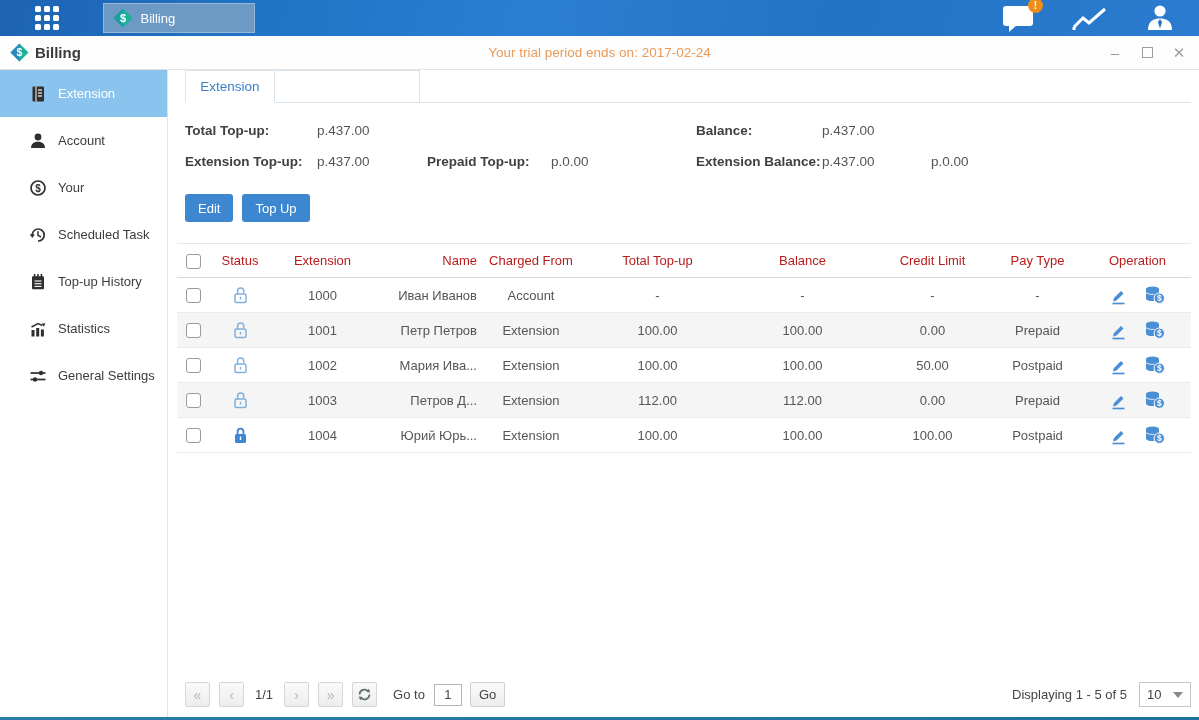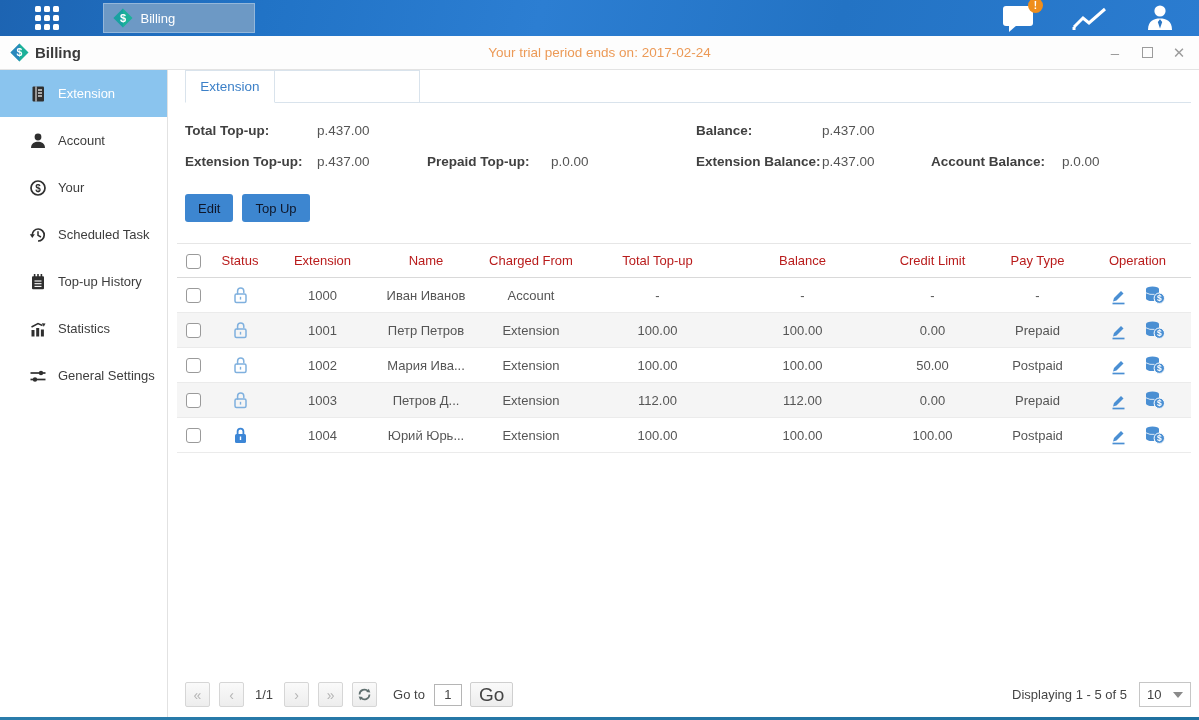--- a/index.html
+++ b/index.html
@@ -49,51 +49,51 @@
   .tab-ghost { width:145px; border-top:1px solid #d9e3ec; border-right:1px solid #d9e3ec; }
 
   .summary { margin:12px 8px 0 17px; font-size:13.5px; }
   .sum-row { display:flex; line-height:31px; }
   .sum-label { font-weight:bold; color:#404040; }
   .sum-value { color:#555; }
   .w132{width:132px;} .w110{width:110px;} .w124{width:124px;} .w145{width:145px;}
   .w126{width:126px;} .w109{width:109px;} .w131{width:131px;} .w269{width:269px;}
 
   .actions { margin:17px 0 0 17px; display:flex; gap:9px; }
-  .btn-blue { background:#3d86d0; color:#0f172a; border:none; font-size:13px; height:28px;
+  .btn-blue { background:#3d86d0; color:#ffffff; border:none; font-size:13px; height:28px;
     padding:0 13px; border-radius:3px; cursor:pointer; font-family:inherit; }
 
   
   .table { margin:21px 8px 0 9px; font-size:13px; color:#555; }
   .trow { display:flex; align-items:center; height:35px; border-bottom:1px solid #ebebeb; }
   .thead { border-top:1px solid #e6e6e6; border-bottom:1px solid #d9d9d9; color:#b91c1c; }
   .trow.alt { background:#f5f5f5; }
   .cell { text-align:center; flex:none; white-space:nowrap; overflow:hidden; }
-  .c-cb{width:33px;} .c-status{width:60px;} .c-ext{width:105px;} .c-name{width:102px;}
+  .c-cb{width:33px;} .c-status{width:60px;} .c-ext{width:105px;} .c-name{width:102px;text-align:right;}
   .c-charged{width:108px;} .c-total{width:145px;} .c-balance{width:145px;}
   .c-credit{width:115px;} .c-pay{width:95px;} .c-op{width:105px;}
   .checkbox { display:inline-block; width:15px; height:15px; border:1px solid #9a9a9a;
     border-radius:3px; background:#fff; cursor:pointer; vertical-align:middle; }
   .op-icons { display:flex; justify-content:center; align-items:center; gap:16px; }
   .op-icons span { cursor:pointer; display:flex; }
   .status-icon { display:flex; justify-content:center; }
 
   .spacer { flex:1; }
 
   
   .pagebar { margin:0 8px 10px 17px; display:flex; align-items:center; font-size:13px; color:#444; }
   .pg-btn { width:25px; height:25px; border:1px solid #d6d6d6; border-radius:2px;
     background:linear-gradient(#fafafa,#ededed); display:flex; align-items:center;
     justify-content:center; color:#b5b5b5; font-size:14px; cursor:pointer; margin-right:9px; }
   .pg-label { margin:0 11px 0 2px; color:#444; }
   .goto-label { margin:0 9px 0 7px; }
   .goto-input { width:28px; height:22px; border:1px solid #b5b5b5; text-align:center;
     font-size:13px; color:#444; font-family:inherit; }
   .go-btn { margin-left:8px; height:25px; padding:0 8px; border:1px solid #cfcfcf; border-radius:2px;
-    background:linear-gradient(#fafafa,#ededed); font-size:19px; color:#444; cursor:pointer;
+    background:linear-gradient(#fafafa,#ededed); font-size:13px; color:#444; cursor:pointer;
     font-family:inherit; }
   .pg-right { margin-left:auto; display:flex; align-items:center; gap:12px; }
   .page-size { width:52px; height:25px; border:1px solid #c6c6c6; background:#fff; display:flex;
     align-items:center; padding:0 7px; cursor:pointer; }
   .page-size .val { flex:1; color:#404040; }
   .caret { width:0; height:0; border-left:5px solid transparent; border-right:5px solid transparent;
     border-top:6px solid #8a8a8a; }
 
   .window-bottom { height:3px; background:linear-gradient(90deg,#2a7cab,#1f709f); }
 </style>
@@ -262,21 +262,20 @@
         <span class="sum-label w126">Balance:</span>
         <span class="sum-value">p.437.00</span>
       </div>
       <div class="sum-row">
         <span class="sum-label w132">Extension Top-up:</span>
         <span class="sum-value w110">p.437.00</span>
         <span class="sum-label w124">Prepaid Top-up:</span>
         <span class="sum-value w145">p.0.00</span>
         <span class="sum-label w126">Extension Balance:</span>
         <span class="sum-value w109">p.437.00</span>
-        <span class="sum-label w131">Account Balance:</span>
         <span class="sum-value">p.0.00</span>
       </div>
     </div>
 
     <div class="actions">
       <button class="btn-blue">Edit</button>
       <button class="btn-blue">Top Up</button>
     </div>
 
     <div class="table">

